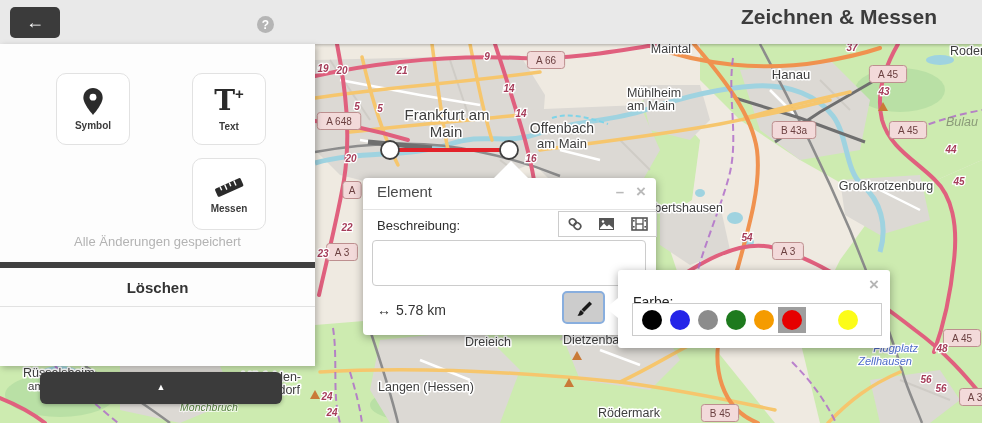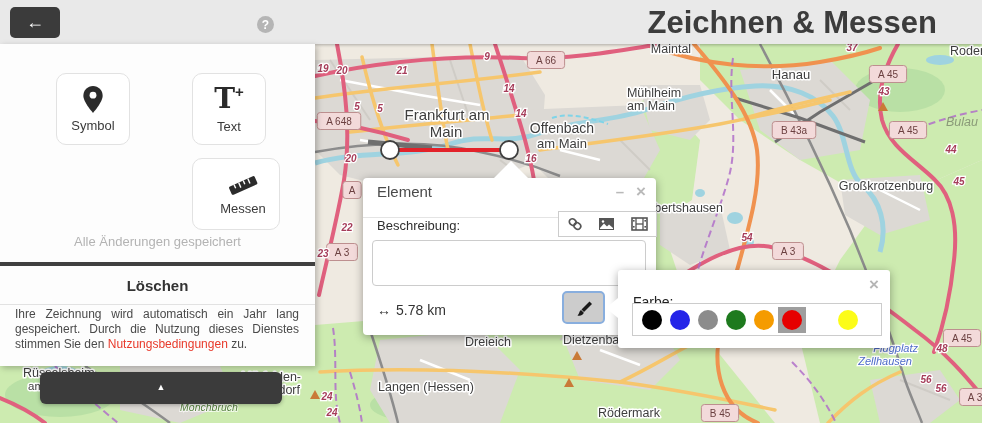--- a/index.html
+++ b/index.html
@@ -13,46 +13,46 @@
   .area-label{fill:#8a9a78;font-style:italic;font-size:12.5px;}
   .exit{fill:#a63d5a;font-style:italic;font-weight:bold;font-size:10px;paint-order:stroke;stroke:#fff;stroke-width:2.5px;}
   .badge-text{fill:#6b4040;font-size:10px;}
   
   #header{position:absolute;left:0;top:0;width:982px;height:44px;background:#e9e9e9;
     box-shadow:0 1px 3px rgba(0,0,0,.28);z-index:10;}
   #back-btn{position:absolute;left:10px;top:7px;height:31px;padding:0 16px;background:#3b3b3b;
     border-radius:5px;color:#fff;font-weight:bold;font-size:15px;display:flex;align-items:center;gap:9px;cursor:pointer;}
   #help-icon{position:absolute;left:257px;top:16px;width:17px;height:17px;border-radius:50%;
     background:#b5b5b5;color:#fff;font-size:12px;font-weight:bold;display:flex;align-items:center;justify-content:center;cursor:pointer;}
-  #page-title{position:absolute;right:45px;top:5px;font-size:31px;font-weight:bold;color:#3c3c3c;}
+  #page-title{position:absolute;right:45px;top:5px;font-size:21px;font-weight:bold;color:#3c3c3c;}
   
   #panel{position:absolute;left:0;top:44px;width:315px;height:322px;background:#fdfdfd;
     box-shadow:2px 2px 6px rgba(0,0,0,.25);z-index:10;}
   .tool-card{position:absolute;width:72px;height:70px;background:#fff;border:1px solid #e2e2e2;
     border-radius:10px;display:flex;flex-direction:column;align-items:center;justify-content:center;gap:3px;cursor:pointer;}
-  .tool-label{font-size:13px;font-weight:normal;color:#3a3a3a;}
+  .tool-label{font-size:10px;font-weight:bold;color:#3a3a3a;}
   #saved-status{position:absolute;left:0;top:190px;width:100%;text-align:center;color:#b3b3b3;font-size:13px;}
-  #action-row{position:absolute;left:0;top:218px;width:100%;height:38px;border-top:4px solid #404040;
+  #action-row{position:absolute;left:0;top:218px;width:100%;height:38px;border-top:6px solid #404040;
     border-bottom:1px solid #e2e2e2;display:flex;}
   .action-btn{flex:1;display:flex;align-items:center;justify-content:center;font-size:15px;
     font-weight:bold;color:#333;cursor:pointer;}
   .action-btn + .action-btn{border-left:1px solid #e2e2e2;}
   #notice{position:absolute;left:15px;top:263px;width:284px;font-size:12px;line-height:15px;
     color:#4a4a4a;text-align:justify;}
   #notice .link{color:#e8392a;cursor:pointer;}
   #menu-close-btn{position:absolute;left:40px;top:372px;width:242px;height:32px;background:#3b3b3b;
     border-radius:6px;color:#fff;font-weight:bold;font-size:15px;display:flex;align-items:center;
     justify-content:center;gap:10px;z-index:25;cursor:pointer;box-shadow:0 1px 4px rgba(0,0,0,.3);}
   #menu-close-btn .tri{font-size:9px;position:relative;top:-1px;}
   
   #element-dialog{position:absolute;left:363px;top:178px;width:293px;height:157px;background:#fff;
     border-radius:4px;box-shadow:0 2px 10px rgba(0,0,0,.35);z-index:30;}
   #dialog-notch{position:absolute;left:131px;top:-17px;width:0;height:0;
     border-left:17px solid transparent;border-right:17px solid transparent;border-bottom:17px solid #fff;}
-  .dlg-header{height:27px;border-bottom:1px solid #e4e4e4;display:flex;align-items:center;padding:0 10px 12px 14px;}
+  .dlg-header{height:27px;border-bottom:1px solid #e4e4e4;display:flex;align-items:center;padding:0 10px 4px 14px;}
   .dlg-title{flex:1;color:#4a4a4a;font-size:15px;}
   .dlg-min,.dlg-close{color:#b9b9b9;font-weight:bold;margin-left:12px;cursor:pointer;line-height:1;}
   .dlg-min{font-size:15px;}.dlg-close{font-size:17px;}
   .desc-label{position:absolute;left:14px;top:40px;font-weight:normal;font-size:13px;color:#2f2f2f;}
   .dlg-toolbar{position:absolute;right:-1px;top:33px;width:97px;height:24px;border:1px solid #ccc;
     background:#fff;display:flex;align-items:center;justify-content:space-around;}
   .dlg-toolbar svg{cursor:pointer;}
   #desc-textarea{position:absolute;left:9px;top:62px;width:274px;height:46px;box-sizing:border-box;
     border:1px solid #ccc;border-radius:4px;resize:none;font-family:"Liberation Sans",sans-serif;}
   .measure-row{position:absolute;left:14px;top:124px;display:flex;align-items:center;gap:5px;
@@ -319,40 +319,39 @@
     </svg>
     <span class="tool-label">Symbol</span>
   </div>
   <div class="tool-card" style="left:192px;top:29px;">
     <div style="height:32px;display:flex;align-items:flex-start;">
       <span style="font-family:'DejaVu Serif',serif;font-size:28px;font-weight:bold;color:#2b2b2b;line-height:30px;">T</span>
       <span style="font-size:15px;font-weight:bold;color:#2b2b2b;line-height:16px;">+</span>
     </div>
     <span class="tool-label">Text</span>
   </div>
-  <div class="tool-card" style="left:192px;top:114px;padding-left:14px;">
+  <div class="tool-card" style="left:192px;top:114px;">
     <svg width="34" height="26" viewBox="0 0 34 26">
       <g transform="rotate(-24 17 13)">
         <rect x="3" y="9" width="28" height="9" rx="1.5" fill="#2b2b2b"></rect>
         <line x1="9" y1="9" x2="9" y2="13" stroke="#fff" stroke-width="1.4"></line>
         <line x1="14" y1="9" x2="14" y2="14.5" stroke="#fff" stroke-width="1.4"></line>
         <line x1="19" y1="9" x2="19" y2="13" stroke="#fff" stroke-width="1.4"></line>
         <line x1="24" y1="9" x2="24" y2="14.5" stroke="#fff" stroke-width="1.4"></line>
       </g>
     </svg>
     <span class="tool-label">Messen</span>
   </div>
 
   <div id="saved-status">Alle Änderungen gespeichert</div>
 
   <div id="action-row">
     <div class="action-btn">Löschen</div>
   </div>
 
-  <div id="notice"><span>Ihre Zeichnung wird automatisch ein Jahr lang gespeichert. Durch die Nutzung dieses Dienstes stimmen Sie den</span> <span class="link">Nutzungsbedingungen</span><span> zu.</span></div>
 </div>
 
 <div id="menu-close-btn">
   <span class="tri">▲</span>
 </div>
 
 <div id="element-dialog">
   <div id="dialog-notch"></div>
   <div class="dlg-header">
     <span class="dlg-title">Element</span>

